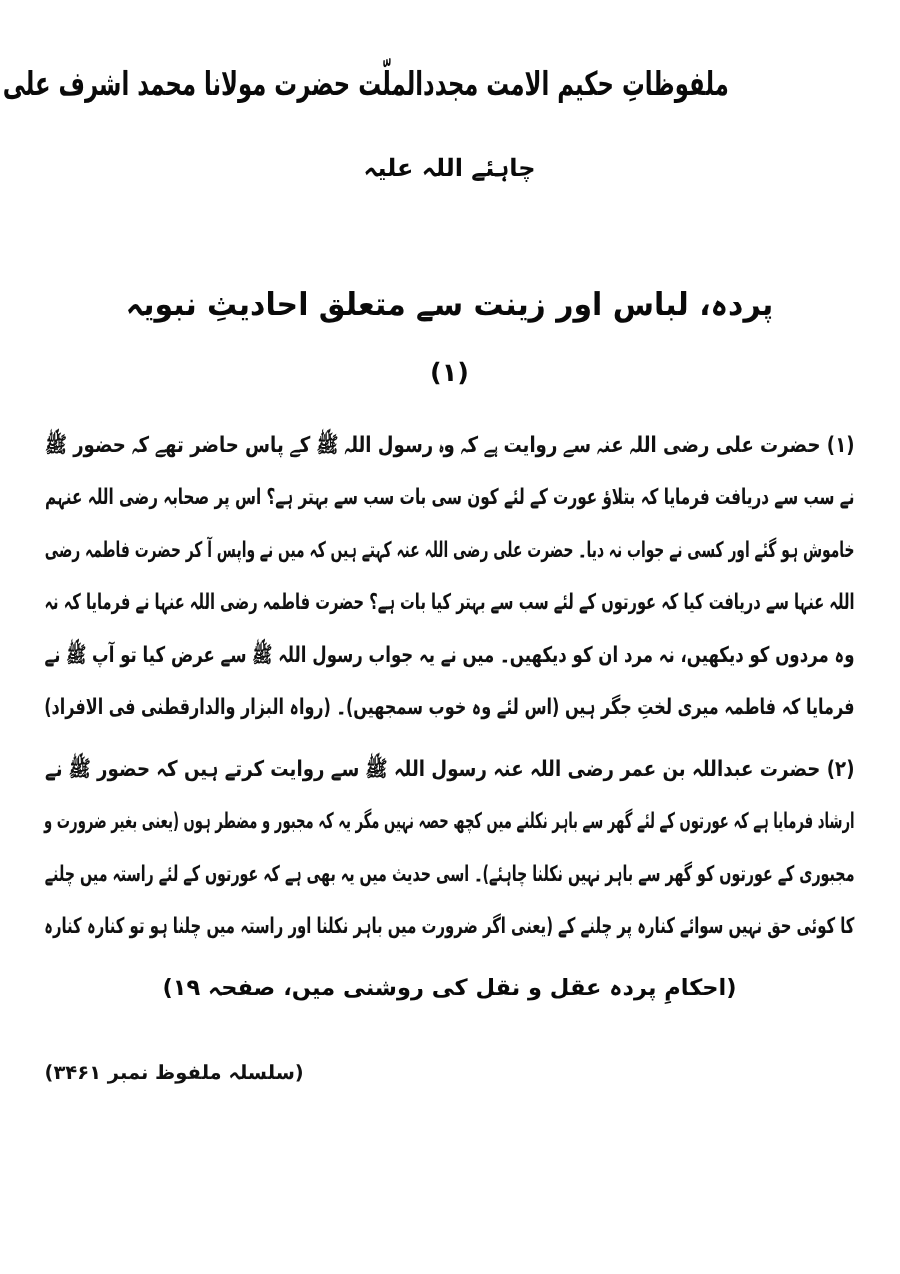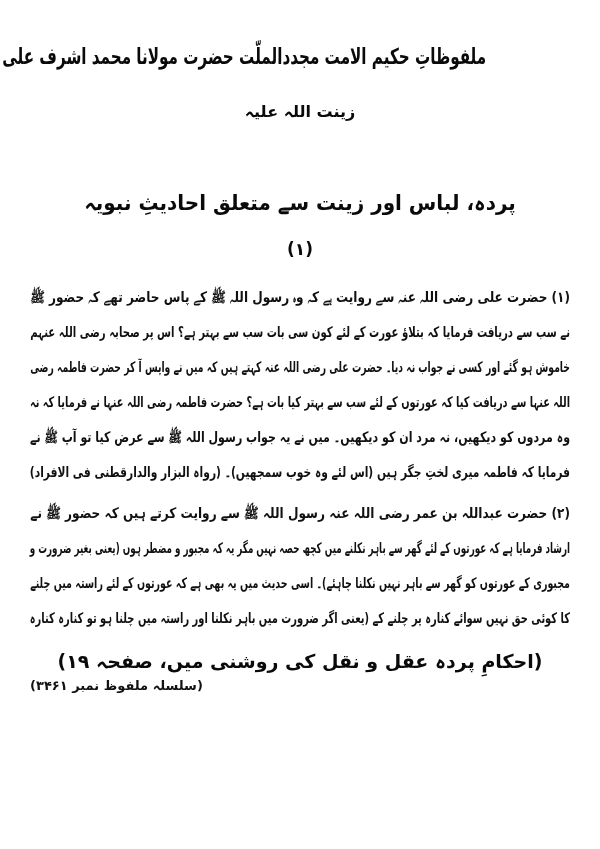--- a/index.html
+++ b/index.html
@@ -98,45 +98,45 @@
     text-align: left;
   }
   .line.flush-right {
     text-align: right;
   }
 
   
   .source-line {
     margin-top: 10px;
     text-align: center;
-    font-size: 19px;
+    font-size: 15px;
     font-weight: 700;
     color: #0a0a0a;
     line-height: 1.6;
     direction: rtl;
   }
   .footer-note {
-    margin-top: 0;
+    margin-top: 36px;
     text-align: left;
     font-size: 13px;
     font-weight: 600;
     color: #111111;
     line-height: 1.6;
     direction: rtl;
     padding-right: 8px;
   }
 </style>
 </head>
 <body>
 
 <div class="page">
 
   <div class="title-block">
     <div class="doc-title" style="transform: scaleX(0.6897);">ملفوظاتِ حکیم الامت مجددالملّت حضرت مولانا محمد اشرف علی تھانوی</div>
-    <div class="doc-subtitle">زینت اللہ علیہ</div>
+    <div class="doc-subtitle">چاہئے اللہ علیہ</div>
   </div>
 
   <div class="section-heading">پردہ، لباس اور زینت سے متعلق احادیثِ نبویہ</div>
   <div class="section-number">(۱)</div>
 
   <div class="body-block">
 
     <div class="para">
       <div class="line start-indent" style="transform: scaleX(0.8333); transform-origin: right center;">(۱) حضرت علی رضی اللہ عنہ سے روایت ہے کہ وہ رسول اللہ ﷺ کے پاس حاضر تھے کہ حضور ﷺ</div>
       <div class="line flush-right" style="transform: scaleX(0.6995); transform-origin: right center;">نے سب سے دریافت فرمایا کہ بتلاؤ عورت کے لئے کون سی بات سب سے بہتر ہے؟ اس پر صحابہ رضی اللہ عنہم</div>

